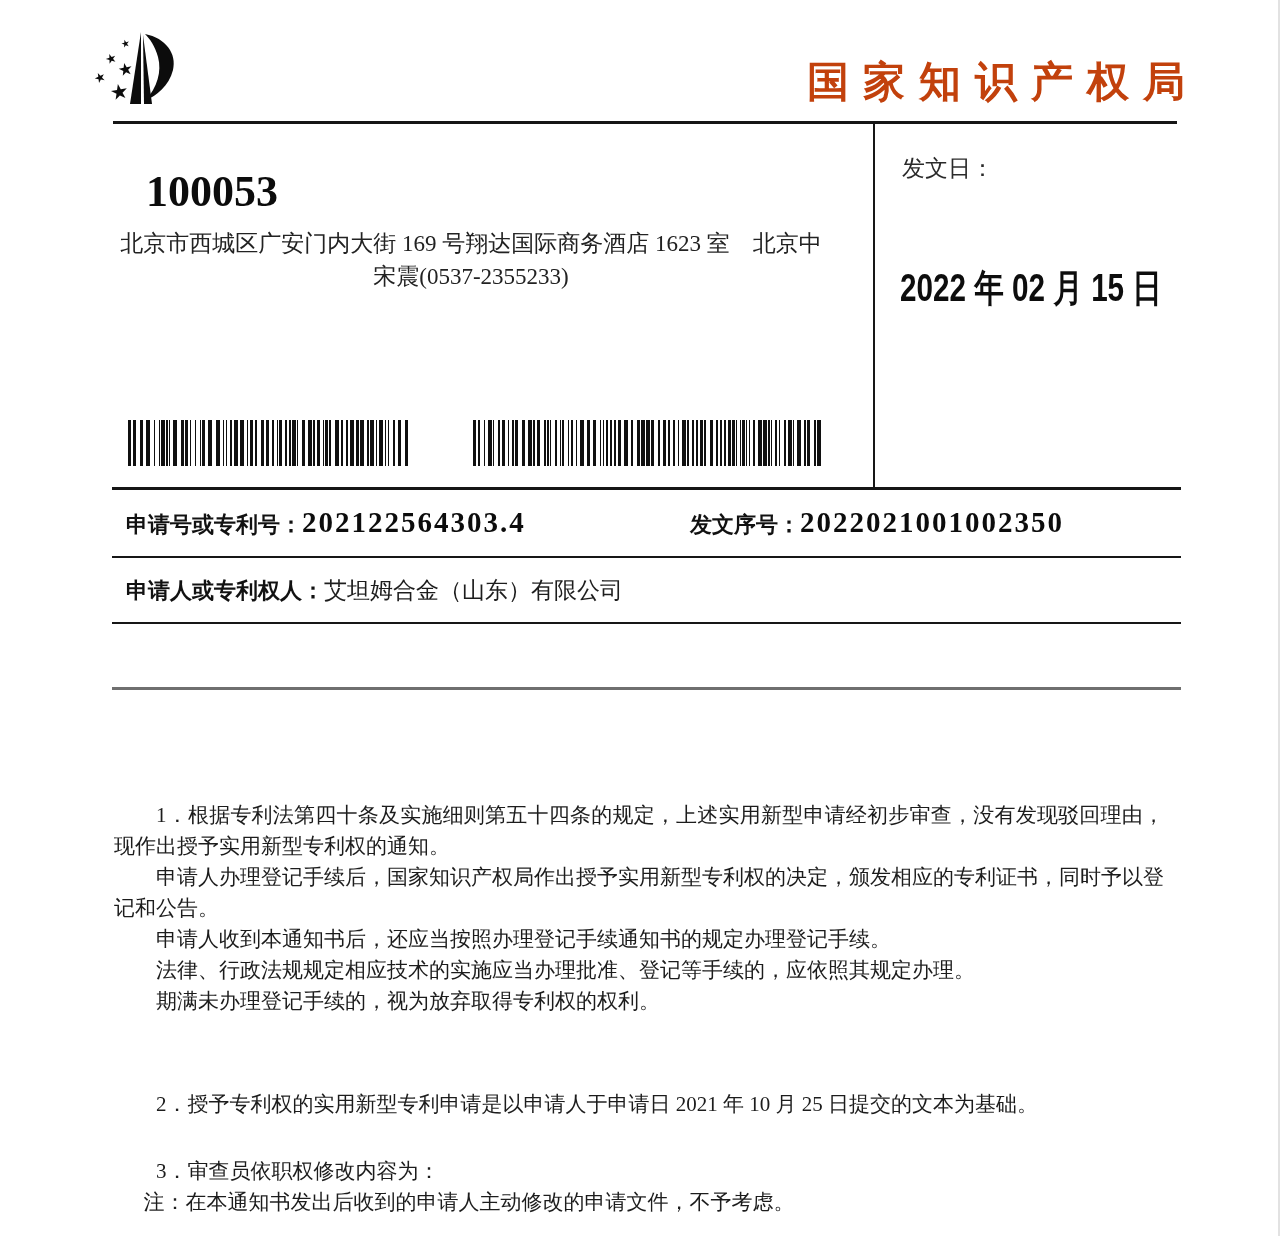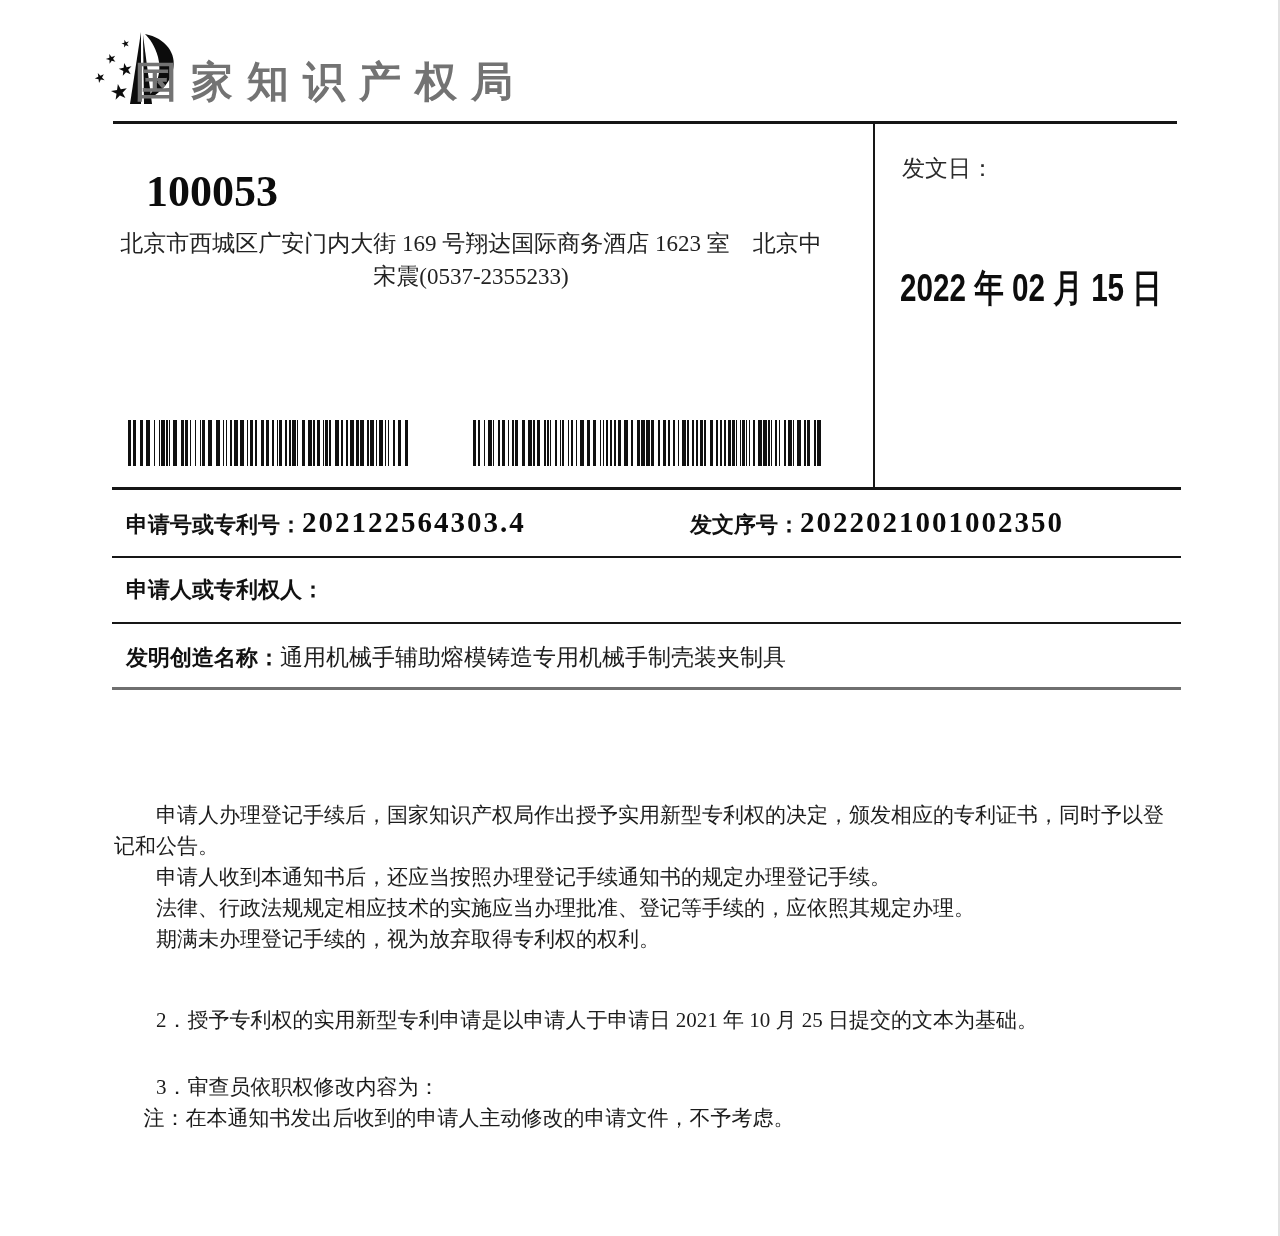--- a/index.html
+++ b/index.html
@@ -6,22 +6,22 @@
   .page{
     position:relative;width:1280px;height:1236px;background:#ffffff;
     font-family:"Liberation Serif","DejaVu Serif",serif;color:#1d1d1d;
     overflow:hidden;border-right:2px solid #e2e2e2;box-sizing:border-box;
   }
   .hei{font-family:"Liberation Sans","DejaVu Sans",sans-serif;}
   
   .logo{position:absolute;left:92px;top:26px;width:118px;height:96px;}
   .logo .star{position:absolute;color:#0c0c0c;line-height:1;display:block;}
   .agency{
-    position:absolute;left:113px;top:54px;width:1064px;text-align:left;
-    font-size:42px;font-weight:bold;letter-spacing:14px;margin-left:22px;color:#737373;
+    position:absolute;left:113px;top:54px;width:1064px;text-align:right;
+    font-size:42px;font-weight:bold;letter-spacing:14px;margin-left:22px;color:#c2410c;
   }
   .rule{position:absolute;background:#161616;}
   .rule-gray{position:absolute;background:#6f6f6f;}
   
   .postcode{position:absolute;left:146px;top:170px;font-size:44px;font-weight:bold;line-height:1;color:#0c0c0c;}
   .address{position:absolute;left:118px;top:227px;width:706px;text-align:center;
     font-size:23px;line-height:33px;color:#222;}
   .dispatch-label{position:absolute;left:902px;top:153px;font-size:23px;color:#2a2a2a;}
   .dispatch-date{position:absolute;left:900px;top:266px;font-size:38px;font-weight:bold;
     line-height:1.2;color:#0d0d0d;transform:scaleX(0.78);transform-origin:left center;white-space:nowrap;}
@@ -36,21 +36,21 @@
   
   .notice-title{
     position:absolute;left:113px;top:727px;width:1064px;text-align:center;
     font-size:33px;font-weight:bold;letter-spacing:16px;margin-left:10px;color:#0c0c0c;
   }
   .body-text{
     position:absolute;left:114px;top:800px;width:1050px;
     font-size:21px;line-height:31px;text-align:justify;color:#1c1c1c;
   }
   .body-text p{margin:0;text-indent:2em;}
-  .body-text p.gap-large{margin-top:50px;}
+  .body-text p.gap-large{margin-top:72px;}
   .body-text p.gap-mid{margin-top:36px;}
   .body-text p.note{text-indent:1.4em;}
 </style>
 </head>
 <body>
 
 <div class="page">
 
   <div class="logo">
     <span class="star" style="left:29px;top:13px;font-size:10px;transform:rotate(-15deg);">★</span>
@@ -89,28 +89,26 @@
   <div class="frow" style="left:126px;top:506px;">
     <span class="flabel">申请号或专利号：</span>
     <span class="fnum">202122564303.4</span>
   </div>
   <div class="frow" style="left:690px;top:506px;">
     <span class="flabel">发文序号：</span>
     <span class="fnum">2022021001002350</span>
   </div>
   <div class="frow" style="left:126px;top:575px;">
     <span class="flabel">申请人或专利权人：</span>
-  </div>
-  <div class="frow" style="left:126px;top:642px;">
-    <span class="flabel">发明创造名称：</span>
-    <span class="ftext">通用机械手辅助熔模铸造专用机械手制壳装夹制具</span>
+    <span class="ftext">艾坦姆合金（山东）有限公司</span>
   </div>
 
 
   <div class="body-text">
+    <p>1．根据专利法第四十条及实施细则第五十四条的规定，上述实用新型申请经初步审查，没有发现驳回理由，现作出授予实用新型专利权的通知。</p>
     <p>申请人办理登记手续后，国家知识产权局作出授予实用新型专利权的决定，颁发相应的专利证书，同时予以登记和公告。</p>
     <p>申请人收到本通知书后，还应当按照办理登记手续通知书的规定办理登记手续。</p>
     <p>法律、行政法规规定相应技术的实施应当办理批准、登记等手续的，应依照其规定办理。</p>
     <p>期满未办理登记手续的，视为放弃取得专利权的权利。</p>
     <p class="gap-large">2．授予专利权的实用新型专利申请是以申请人于申请日 2021 年 10 月 25 日提交的文本为基础。</p>
     <p class="gap-mid">3．审查员依职权修改内容为：</p>
     <p class="note">注：在本通知书发出后收到的申请人主动修改的申请文件，不予考虑。</p>
   </div>
 
 </div>

